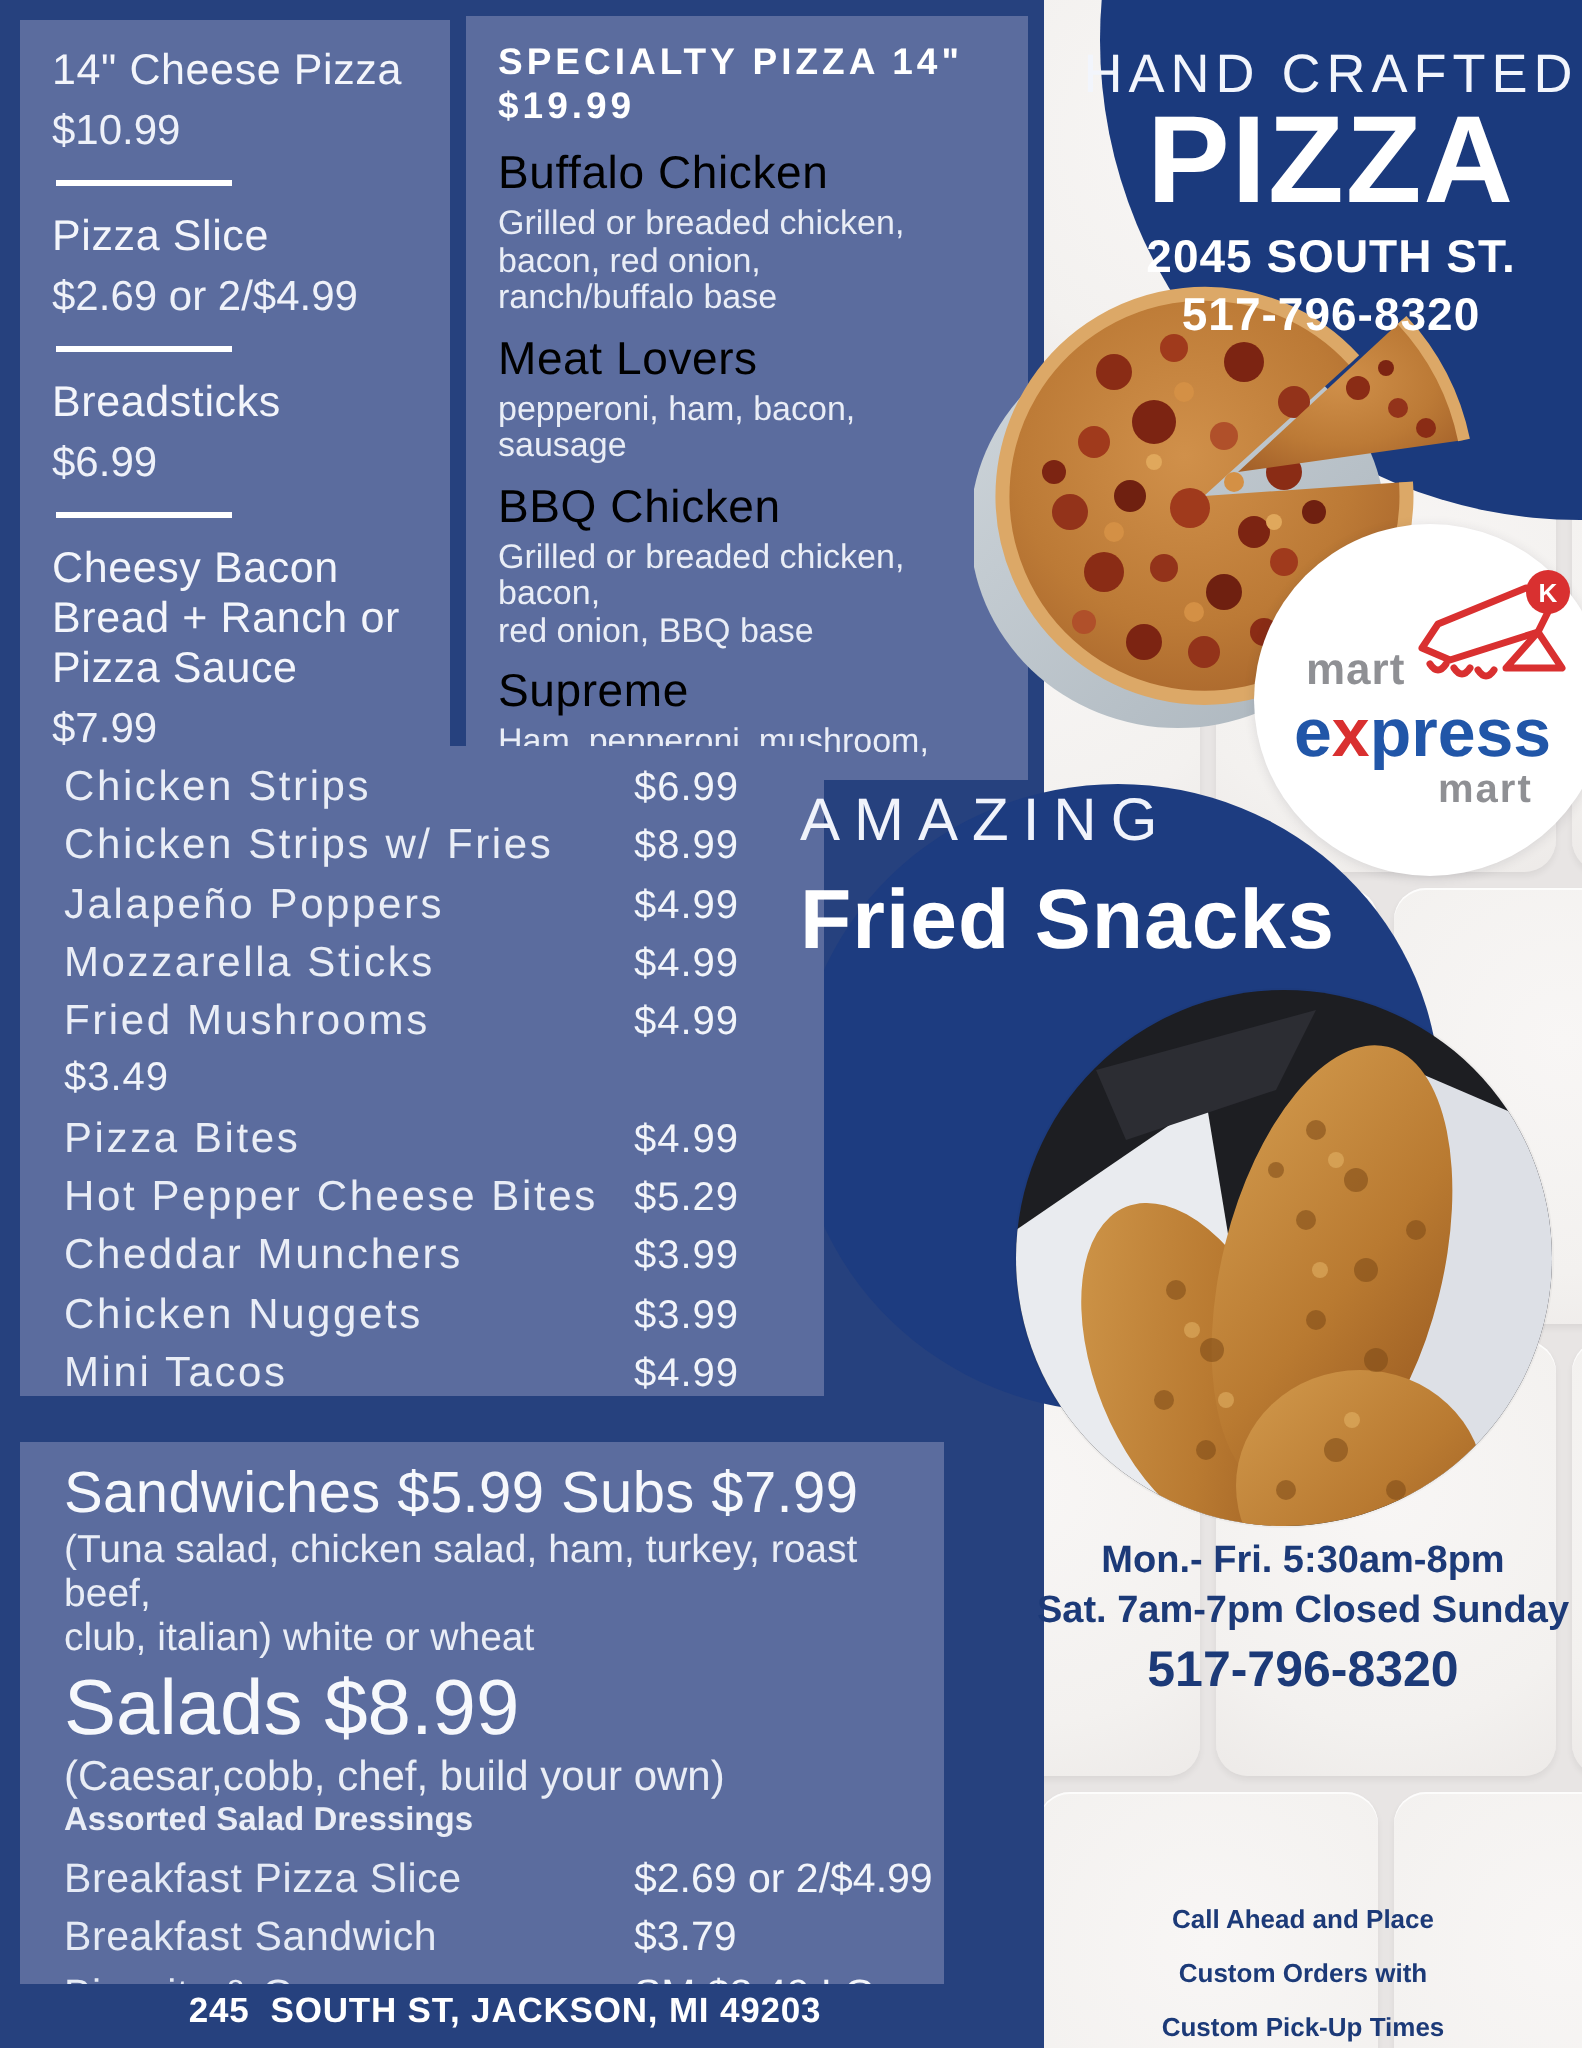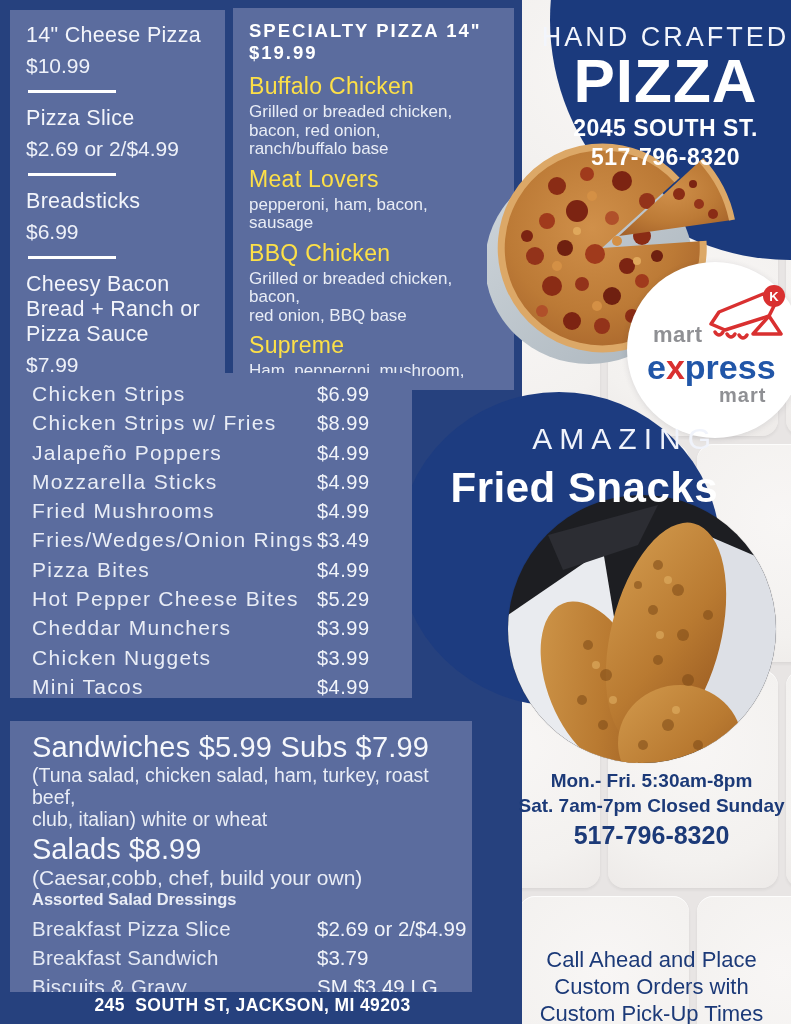--- a/index.html
+++ b/index.html
@@ -27,33 +27,33 @@
   .panel-snacks {left:10px;  top:373px; width:402px; height:325px; padding:9px 0 0 22px;}
   .panel-sand   {left:10px;  top:721px; width:462px; height:271px; padding:10px 0 0 22px;}
 
   
   .lm-name{font-size:21.5px; line-height:25px; font-weight:500; letter-spacing:.3px; color:#f3f5fb;}
   .lm-price{font-size:21px; line-height:24px; margin-top:6px; color:#eef1f9;}
   .lm-divider{width:88px; height:3px; background:#ffffff; margin:12px 0 13px 2px;}
 
   
   .sp-header{font-size:18.5px; font-weight:700; letter-spacing:2px; color:#ffffff; margin-bottom:9px;}
-  .sp-name{font-size:23px; font-weight:400; letter-spacing:.3px; color:#fde047; margin-top:7px;}
+  .sp-name{font-size:23px; font-weight:400; letter-spacing:.3px; color:#000000; margin-top:7px;}
   .sp-desc{font-size:17px; line-height:18.5px; margin-top:3px; color:#e9edf6;}
   .pre{white-space:pre-line;}
 
   
   .sn-row{display:grid; grid-template-columns:285px auto; align-items:baseline; height:29.3px;}
   .sn-name{font-size:21px; font-weight:400; letter-spacing:1.3px; color:#e9edf6;}
   .sn-price{font-size:20px; letter-spacing:.5px; color:#f1f4fa;}
 
   
   .sa-title{font-size:29px; font-weight:500; letter-spacing:.2px; color:#f6f8fc;}
   .sa-desc{font-size:19.5px; line-height:22px; color:#e9edf6;}
-  .sa-salads{font-size:29px; font-weight:500; margin-top:3px; color:#f6f8fc;}
+  .sa-salads{font-size:39px; font-weight:500; margin-top:3px; color:#f6f8fc;}
   .sa-salads-desc{font-size:21px; line-height:24px; color:#e9edf6;}
   .sa-dress{font-size:16.5px; font-weight:600; color:#e9edf6; margin-bottom:8px;}
   .bk-row{display:grid; grid-template-columns:285px auto; align-items:baseline; height:29px;}
   .bk-name{font-size:20.5px; font-weight:400; letter-spacing:.3px; color:#e5eaf5;}
   .bk-price{font-size:20.5px; color:#f1f4fa;}
 
   
   .brand{position:absolute; left:540px; top:22px; width:251px; text-align:center; z-index:5; color:#fff;}
   .brand-tagline{font-size:27px; font-weight:300; letter-spacing:3px; color:#f2f5fc;}
   .brand-title{font-size:62px; font-weight:800; letter-spacing:1px; line-height:60px; margin-top:-2px;}
@@ -67,30 +67,30 @@
   
   .logo-circle{position:absolute; left:627px; top:262px; width:176px; height:176px; border-radius:50%;
                background:#ffffff; z-index:5; box-shadow:0 1px 6px rgba(40,40,60,.12);}
   .logo-kelly{position:absolute; left:26px; top:60px; font-size:22px; font-weight:700; color:#8f9094; letter-spacing:.5px;}
   .logo-train{position:absolute; left:78px; top:20px;}
   .logo-express{position:absolute; left:20px; top:86px; font-size:34px; font-weight:800; color:#2156a8; letter-spacing:0;}
   .logo-x{color:#d93030;}
   .logo-mart{position:absolute; left:92px; top:122px; font-size:20px; font-weight:700; color:#8f9094; letter-spacing:1px;}
 
   
-  .amazing-text{position:absolute; left:400px; top:422px; width:318px; text-align:right; z-index:5; color:#fff;}
+  .amazing-text{position:absolute; left:400px; top:394px; width:318px; text-align:left; z-index:5; color:#fff;}
   .amazing-light{font-size:30px; font-weight:300; letter-spacing:7px; color:#f0f3fb;}
   .amazing-bold{font-size:42px; font-weight:800; letter-spacing:.5px; margin-top:8px;}
 
   
   .hours{position:absolute; left:512px; top:768px; width:279px; text-align:center; z-index:5; color:#1c3a78;}
   .hours-line{font-size:19px; font-weight:700; line-height:25px;}
   .hours-phone{font-size:25px; font-weight:800; margin-top:3px;}
   .call-ahead{position:absolute; left:512px; top:946px; width:279px; text-align:center; z-index:5; color:#1c3a78;}
-  .ca-line{font-size:22px; font-weight:400; line-height:27px;}
+  .ca-line{font-size:13px; font-weight:700; line-height:27px;}
 
   
   .footer-bar{position:absolute; left:0; top:995px; width:505px; text-align:center; z-index:5;}
   .footer-text{font-size:17.5px; font-weight:700; letter-spacing:.4px; color:#ffffff; white-space:pre;}
 </style>
 </head>
 <body>
 
 <div class="page">
 
@@ -311,21 +311,20 @@
       </div>
     <div class="sn-row">
         <span class="sn-name">Mozzarella Sticks</span>
         <span class="sn-price">$4.99</span>
       </div>
     <div class="sn-row">
         <span class="sn-name">Fried Mushrooms</span>
         <span class="sn-price">$4.99</span>
       </div>
     <div class="sn-row">
-        <span class="sn-name">Fries/Wedges/Onion Rings</span>
         <span class="sn-price">$3.49</span>
       </div>
     <div class="sn-row">
         <span class="sn-name">Pizza Bites</span>
         <span class="sn-price">$4.99</span>
       </div>
     <div class="sn-row">
         <span class="sn-name">Hot Pepper Cheese Bites</span>
         <span class="sn-price">$5.29</span>
       </div>

